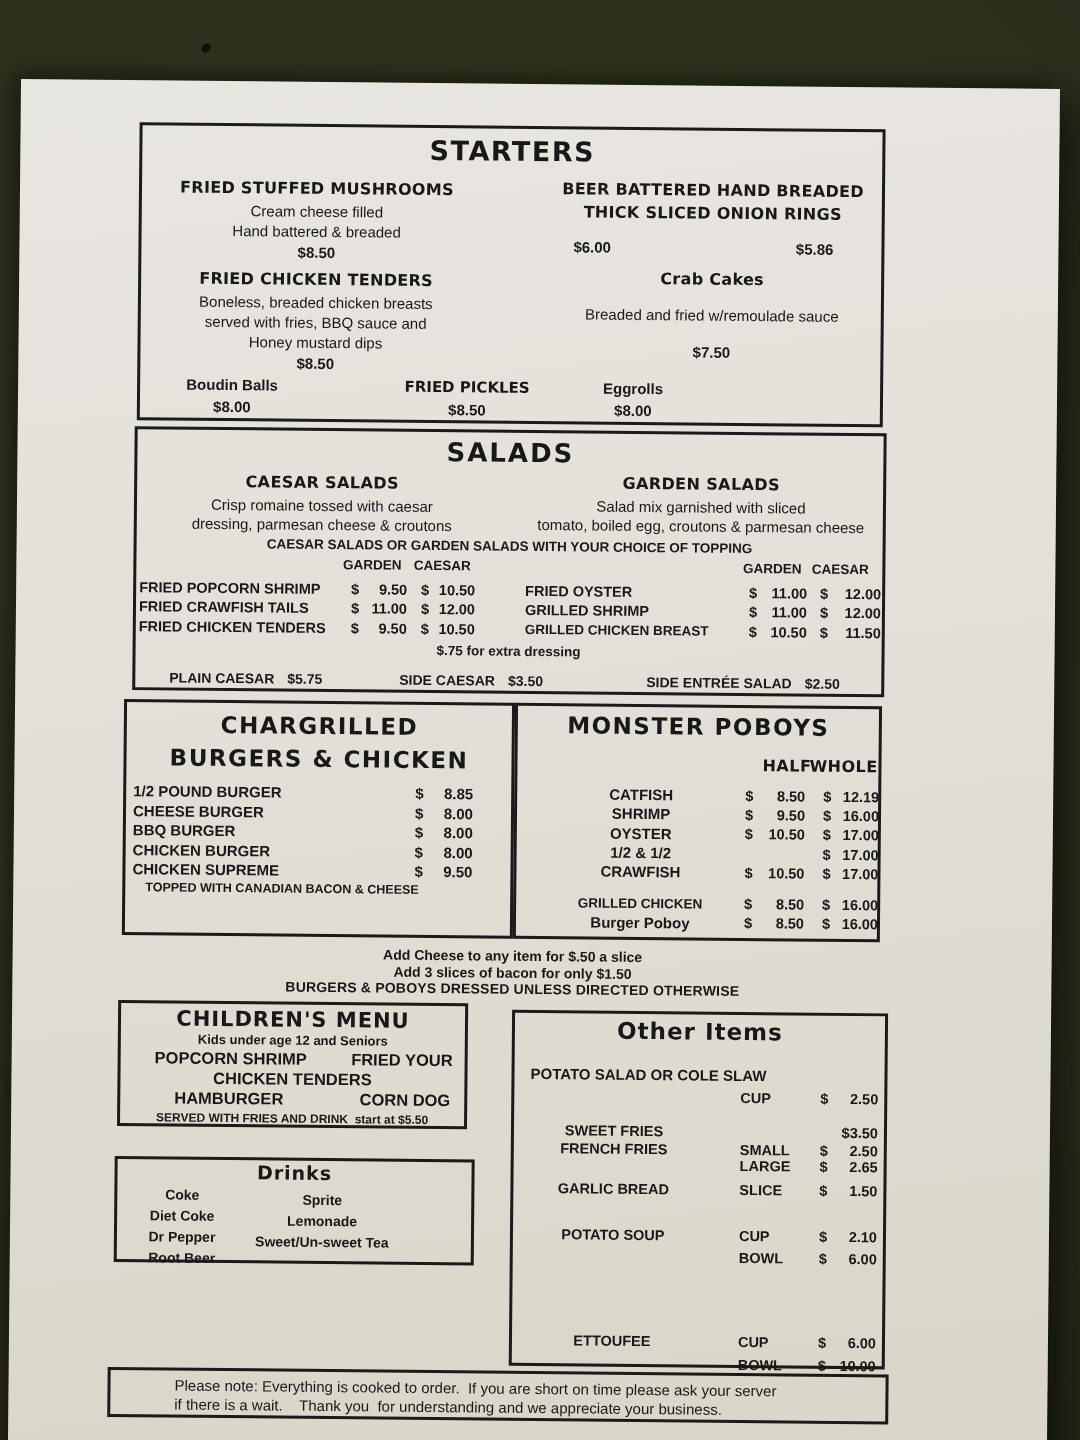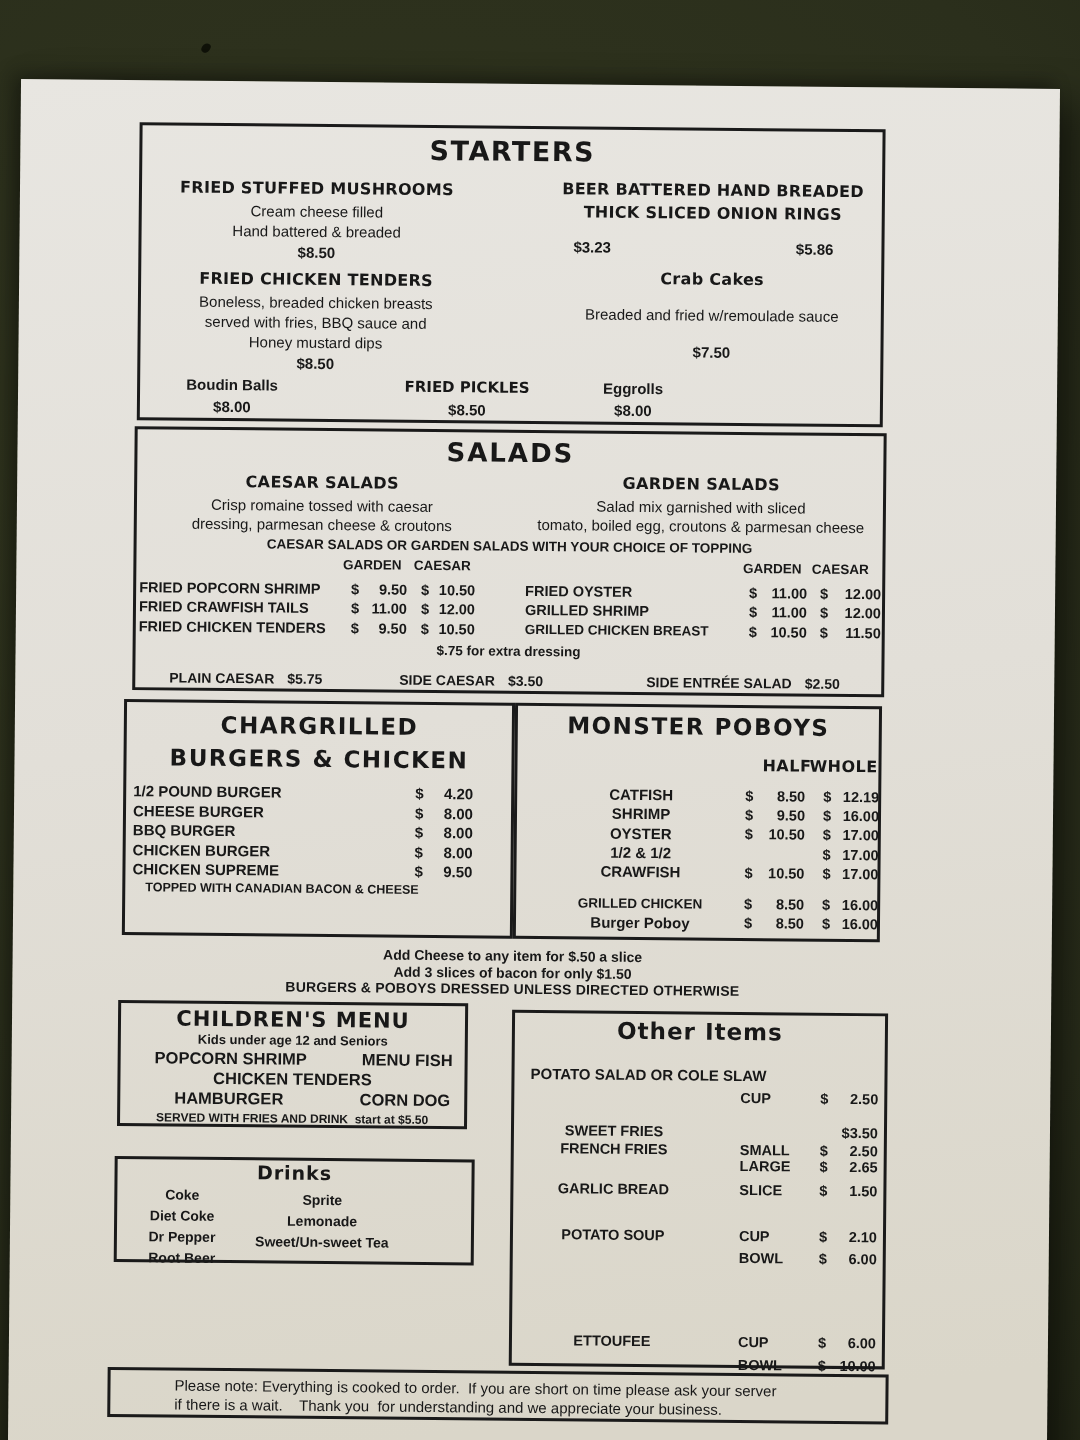--- a/index.html
+++ b/index.html
@@ -131,21 +131,21 @@
       <div class="comic iname mt9">FRIED CHICKEN TENDERS</div>
       <div class="sans idesc mt4">Boneless, breaded chicken breasts</div>
       <div class="sans idesc">served with fries, BBQ sauce and</div>
       <div class="sans idesc">Honey mustard dips</div>
       <div class="sans iprice">$8.50</div>
     </div>
     <div class="abs st-right">
       <div class="comic iname">BEER BATTERED HAND BREADED</div>
       <div class="comic iname mt4">THICK SLICED ONION RINGS</div>
       <div class="onion-prices sans">
-        <span>$3.23</span>
+        <span>$6.00</span>
         <span>$5.86</span>
       </div>
       <div class="comic iname" style="margin-top:13px;">Crab Cakes</div>
       <div class="sans idesc" style="margin-top:17px;">Breaded and fried w/remoulade sauce</div>
       <div class="sans iprice" style="margin-top:18px;">$7.50</div>
     </div>
     <div class="st-bottom-item" style="left:22px;">
       <div class="sans b nm">Boudin Balls</div>
       <div class="sans pr">$8.00</div>
     </div>
@@ -275,21 +275,21 @@
   </div>
 
   <div class="bx" id="chargrilled">
     <div class="comic cg-t" style="padding-top:6px;">CHARGRILLED</div>
     <div class="comic cg-t">BURGERS &amp; CHICKEN</div>
     <div class="cg-rows">
       <div class="cg-row">
         <span class="nm sans">1/2 POUND BURGER</span>
         <span class="cell sans" style="font-size:15px;">
             <i style="font-style:normal">$</i>
-            <i style="font-style:normal">4.20</i>
+            <i style="font-style:normal">8.85</i>
           </span>
       </div>
       <div class="cg-row">
         <span class="nm sans">CHEESE BURGER</span>
         <span class="cell sans" style="font-size:15px;">
             <i style="font-style:normal">$</i>
             <i style="font-style:normal">8.00</i>
           </span>
       </div>
       <div class="cg-row">
@@ -417,21 +417,21 @@
     <div class="n1 sans">Add Cheese to any item for $.50 a slice</div>
     <div class="n1 sans">Add 3 slices of bacon for only $1.50</div>
     <div class="n3 sans">BURGERS &amp; POBOYS DRESSED UNLESS DIRECTED OTHERWISE</div>
   </div>
 
   <div class="bx" id="children">
     <div class="comic ch-title">CHILDREN'S MENU</div>
     <div class="sans ch-sub">Kids under age 12 and Seniors</div>
     <div class="sans ch-row ch-r1">
       <span>POPCORN SHRIMP</span>
-      <span>MENU FISH</span>
+      <span>FRIED YOUR</span>
     </div>
     <div class="sans ch-row ch-r2">
       <span>CHICKEN TENDERS</span>
     </div>
     <div class="sans ch-row ch-r3">
       <span>HAMBURGER</span>
       <span>CORN DOG</span>
     </div>
     <div class="sans ch-foot pre">SERVED WITH FRIES AND DRINK  start at $5.50</div>
   </div>

